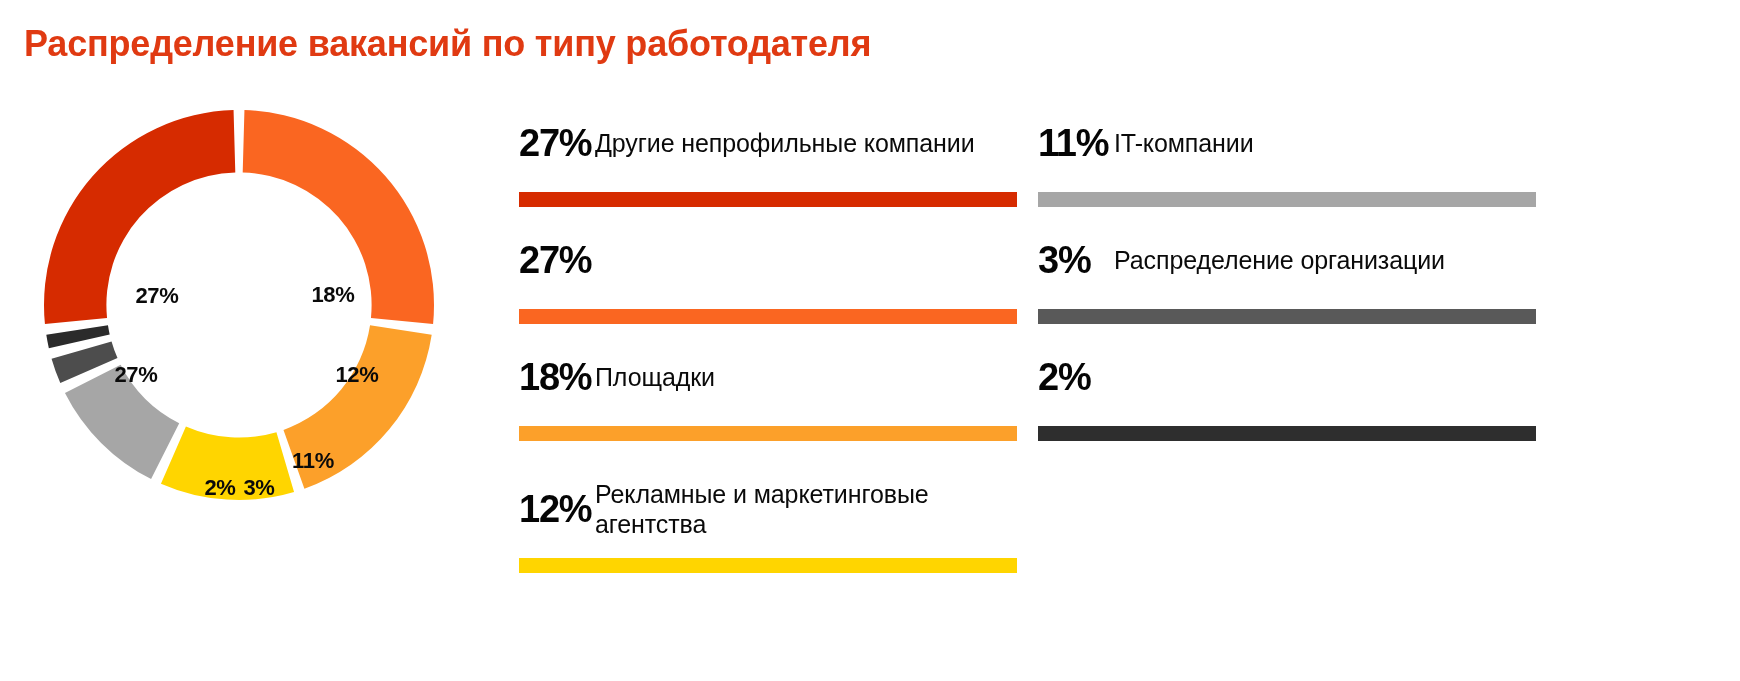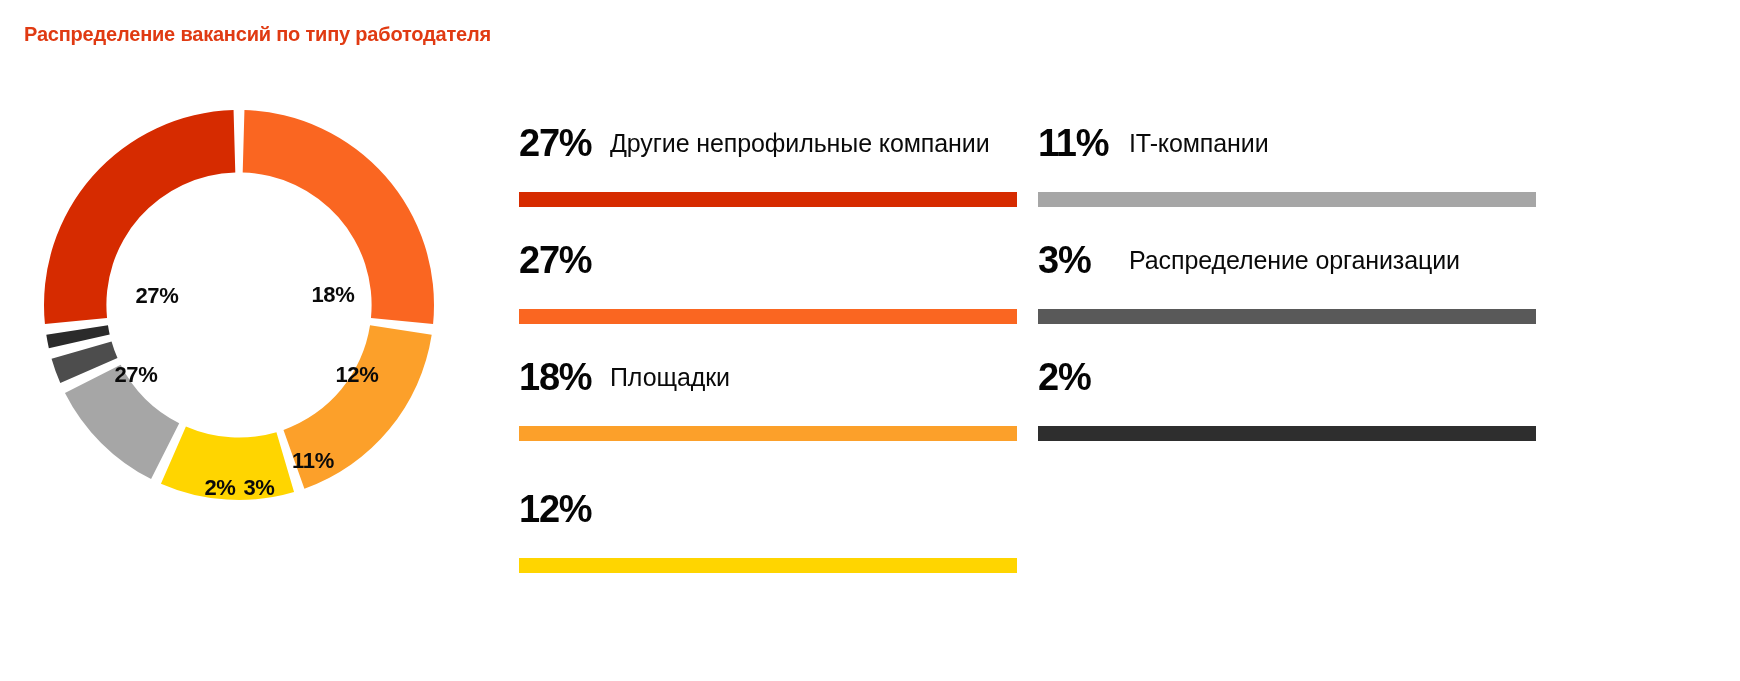--- a/index.html
+++ b/index.html
@@ -18,21 +18,21 @@
     height: 681px;
     background: #ffffff;
     overflow: hidden;
   }
 
   
   #chart-title {
     position: absolute;
     left: 24px;
     top: 23px;
-    font-size: 20px;
+    font-size: 36px;
     font-weight: bold;
     letter-spacing: -0.2px;
     color: #E03A12;
     white-space: nowrap;
   }
 
   
   #donut-wrap {
     position: absolute;
     left: 14px;
@@ -93,21 +93,20 @@
   }
   .legend-pct.narrow { width: 76px; }
 
   .legend-name {
     flex: 1 1 auto;
     font-size: 25px;
     font-weight: normal;
     color: #0A0A0A;
     line-height: 1.22;
     letter-spacing: -0.1px;
-    margin-left: 15px;
   }
   .legend-bar {
     height: 15px;
     width: 100%;
     margin-top: 6px;
   }
 </style>
 </head>
 <body>
 
@@ -156,20 +155,21 @@
         <div class="legend-item" style="top: 234px;">
           <div class="legend-row">
             <div class="legend-pct narrow">18%</div>
             <div class="legend-name">Площадки</div>
           </div>
           <div class="legend-bar" style="background: rgb(252, 160, 42);"></div>
         </div>
         <div class="legend-item" style="top: 366px;">
           <div class="legend-row tall">
             <div class="legend-pct narrow">12%</div>
+            <div class="legend-name">Рекламные и маркетинговые агентства</div>
           </div>
           <div class="legend-bar" style="background: rgb(255, 213, 0);"></div>
         </div>
       </div>
     <div class="legend-col" id="legend-col-right">
         <div class="legend-item" style="top: 0px;">
           <div class="legend-row">
             <div class="legend-pct narrow">11%</div>
             <div class="legend-name">IT-компании</div>
           </div>

